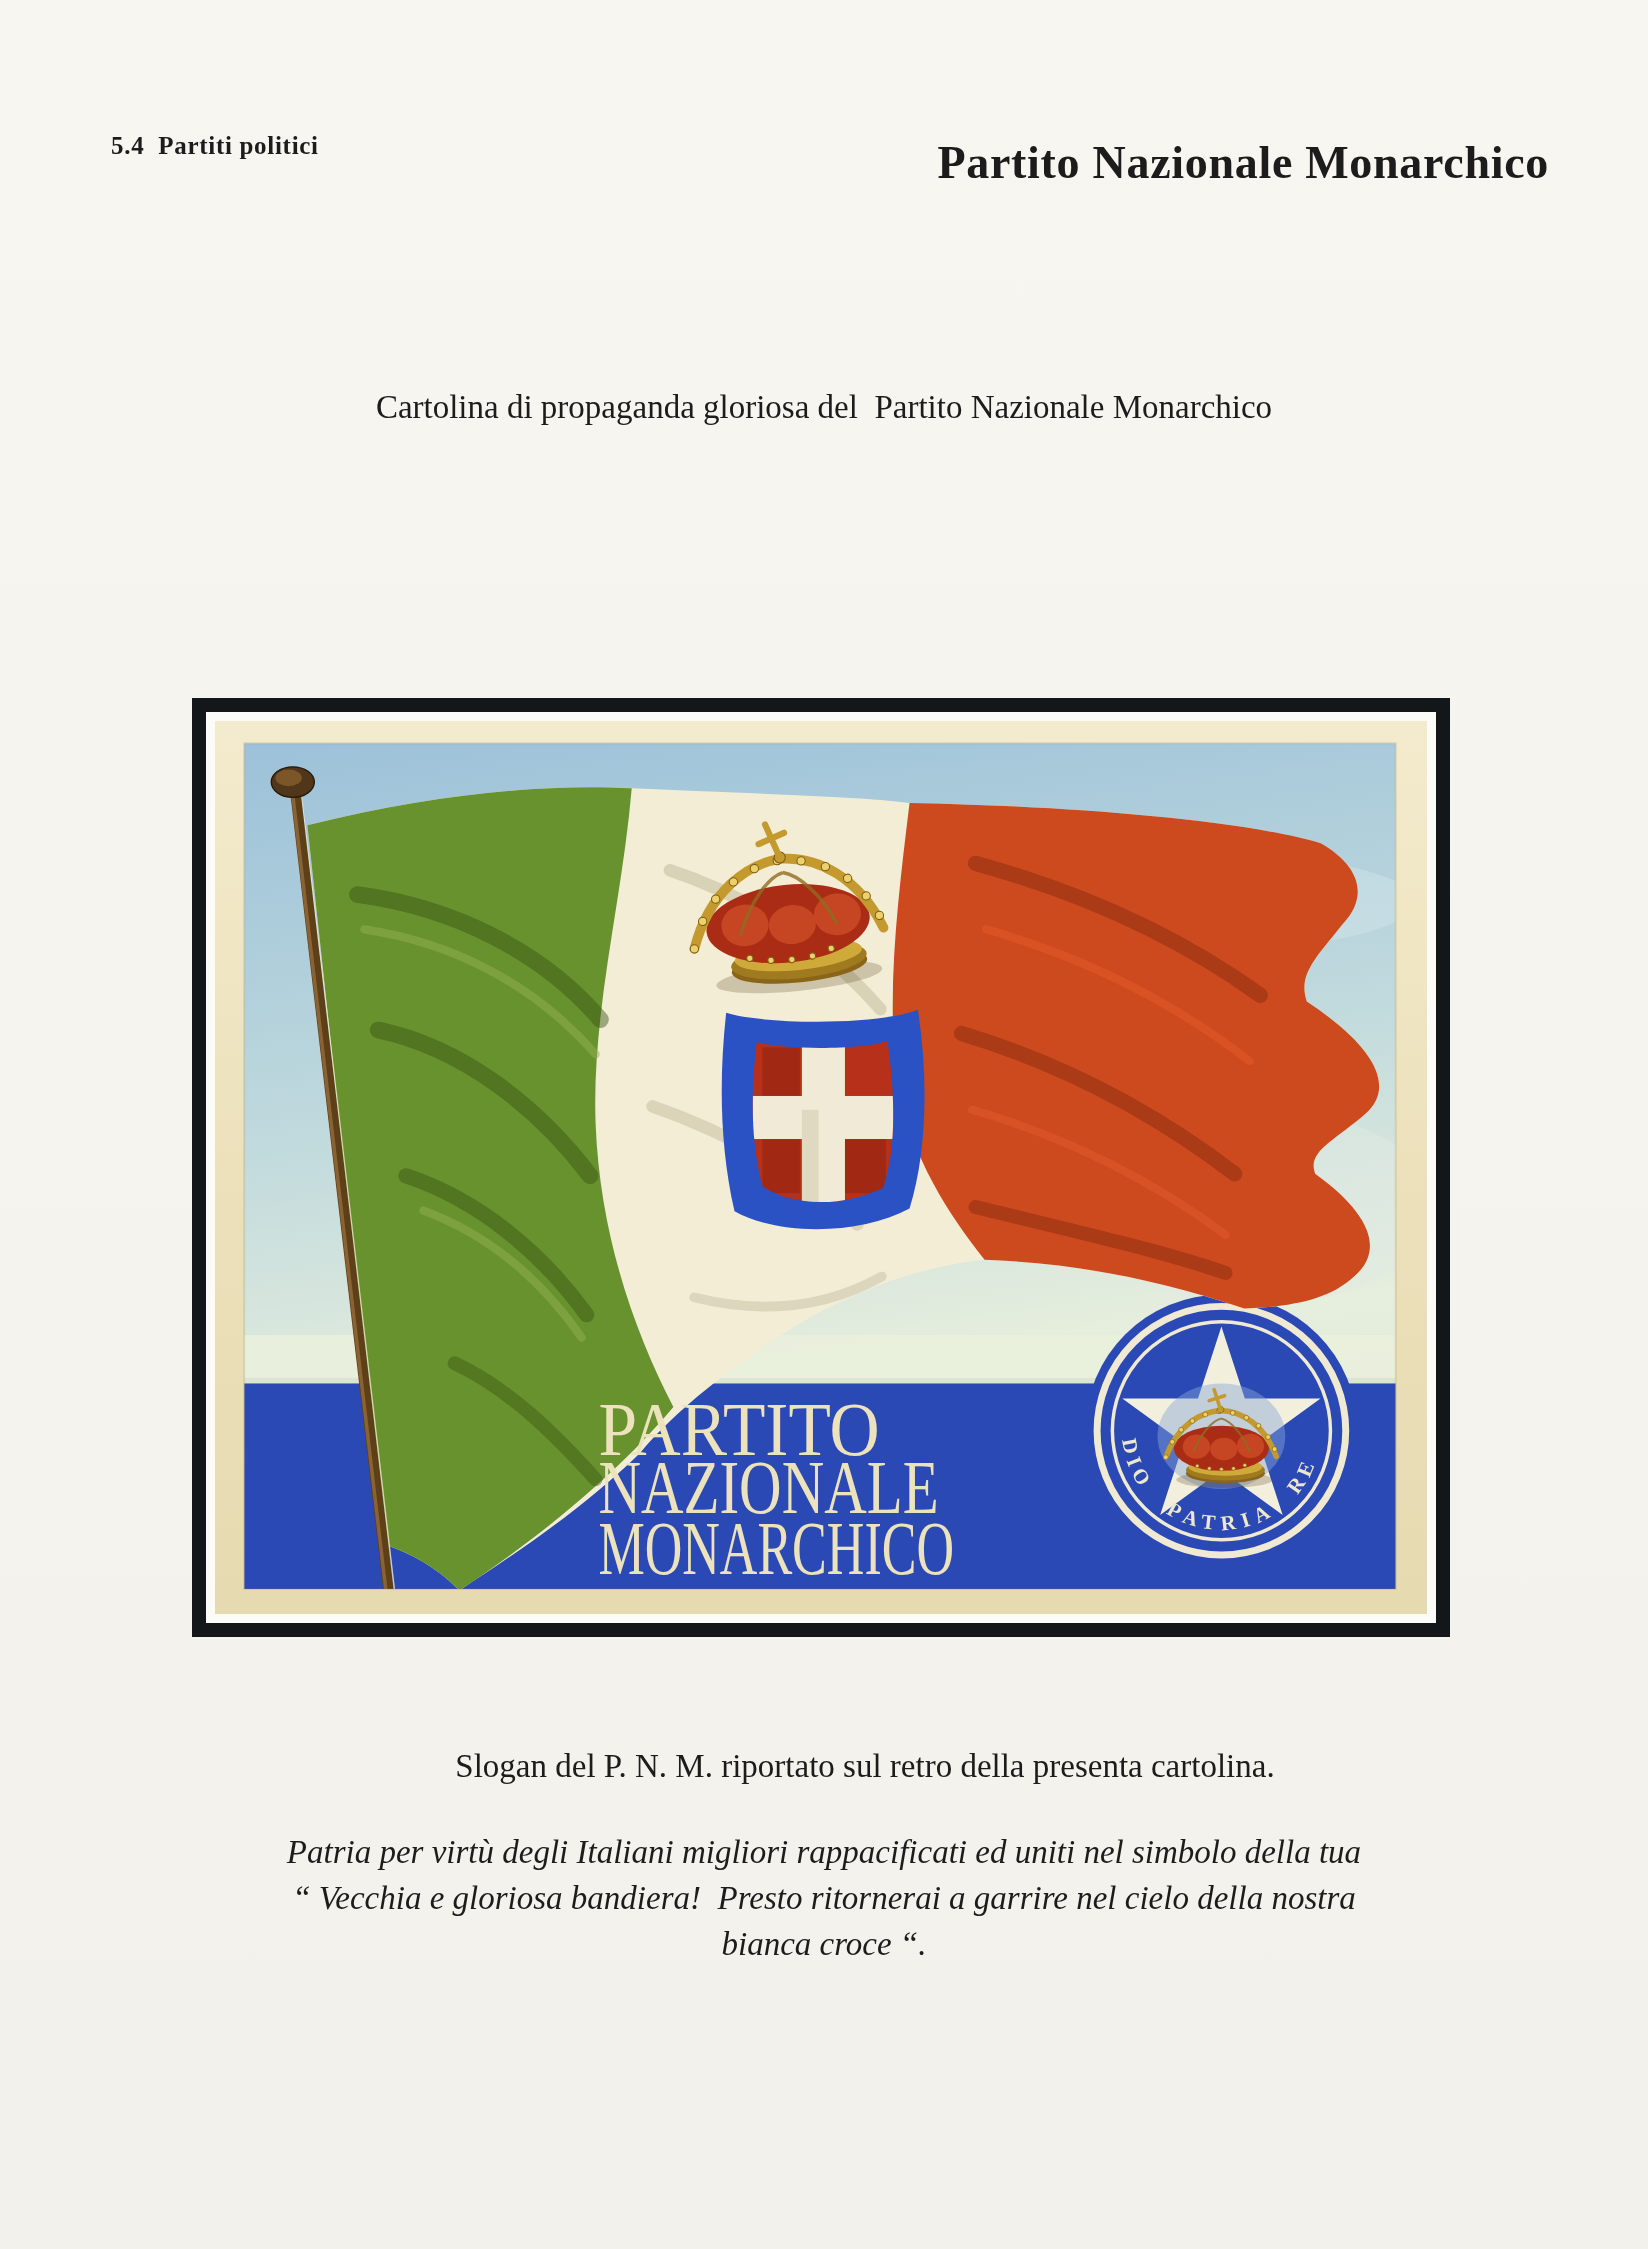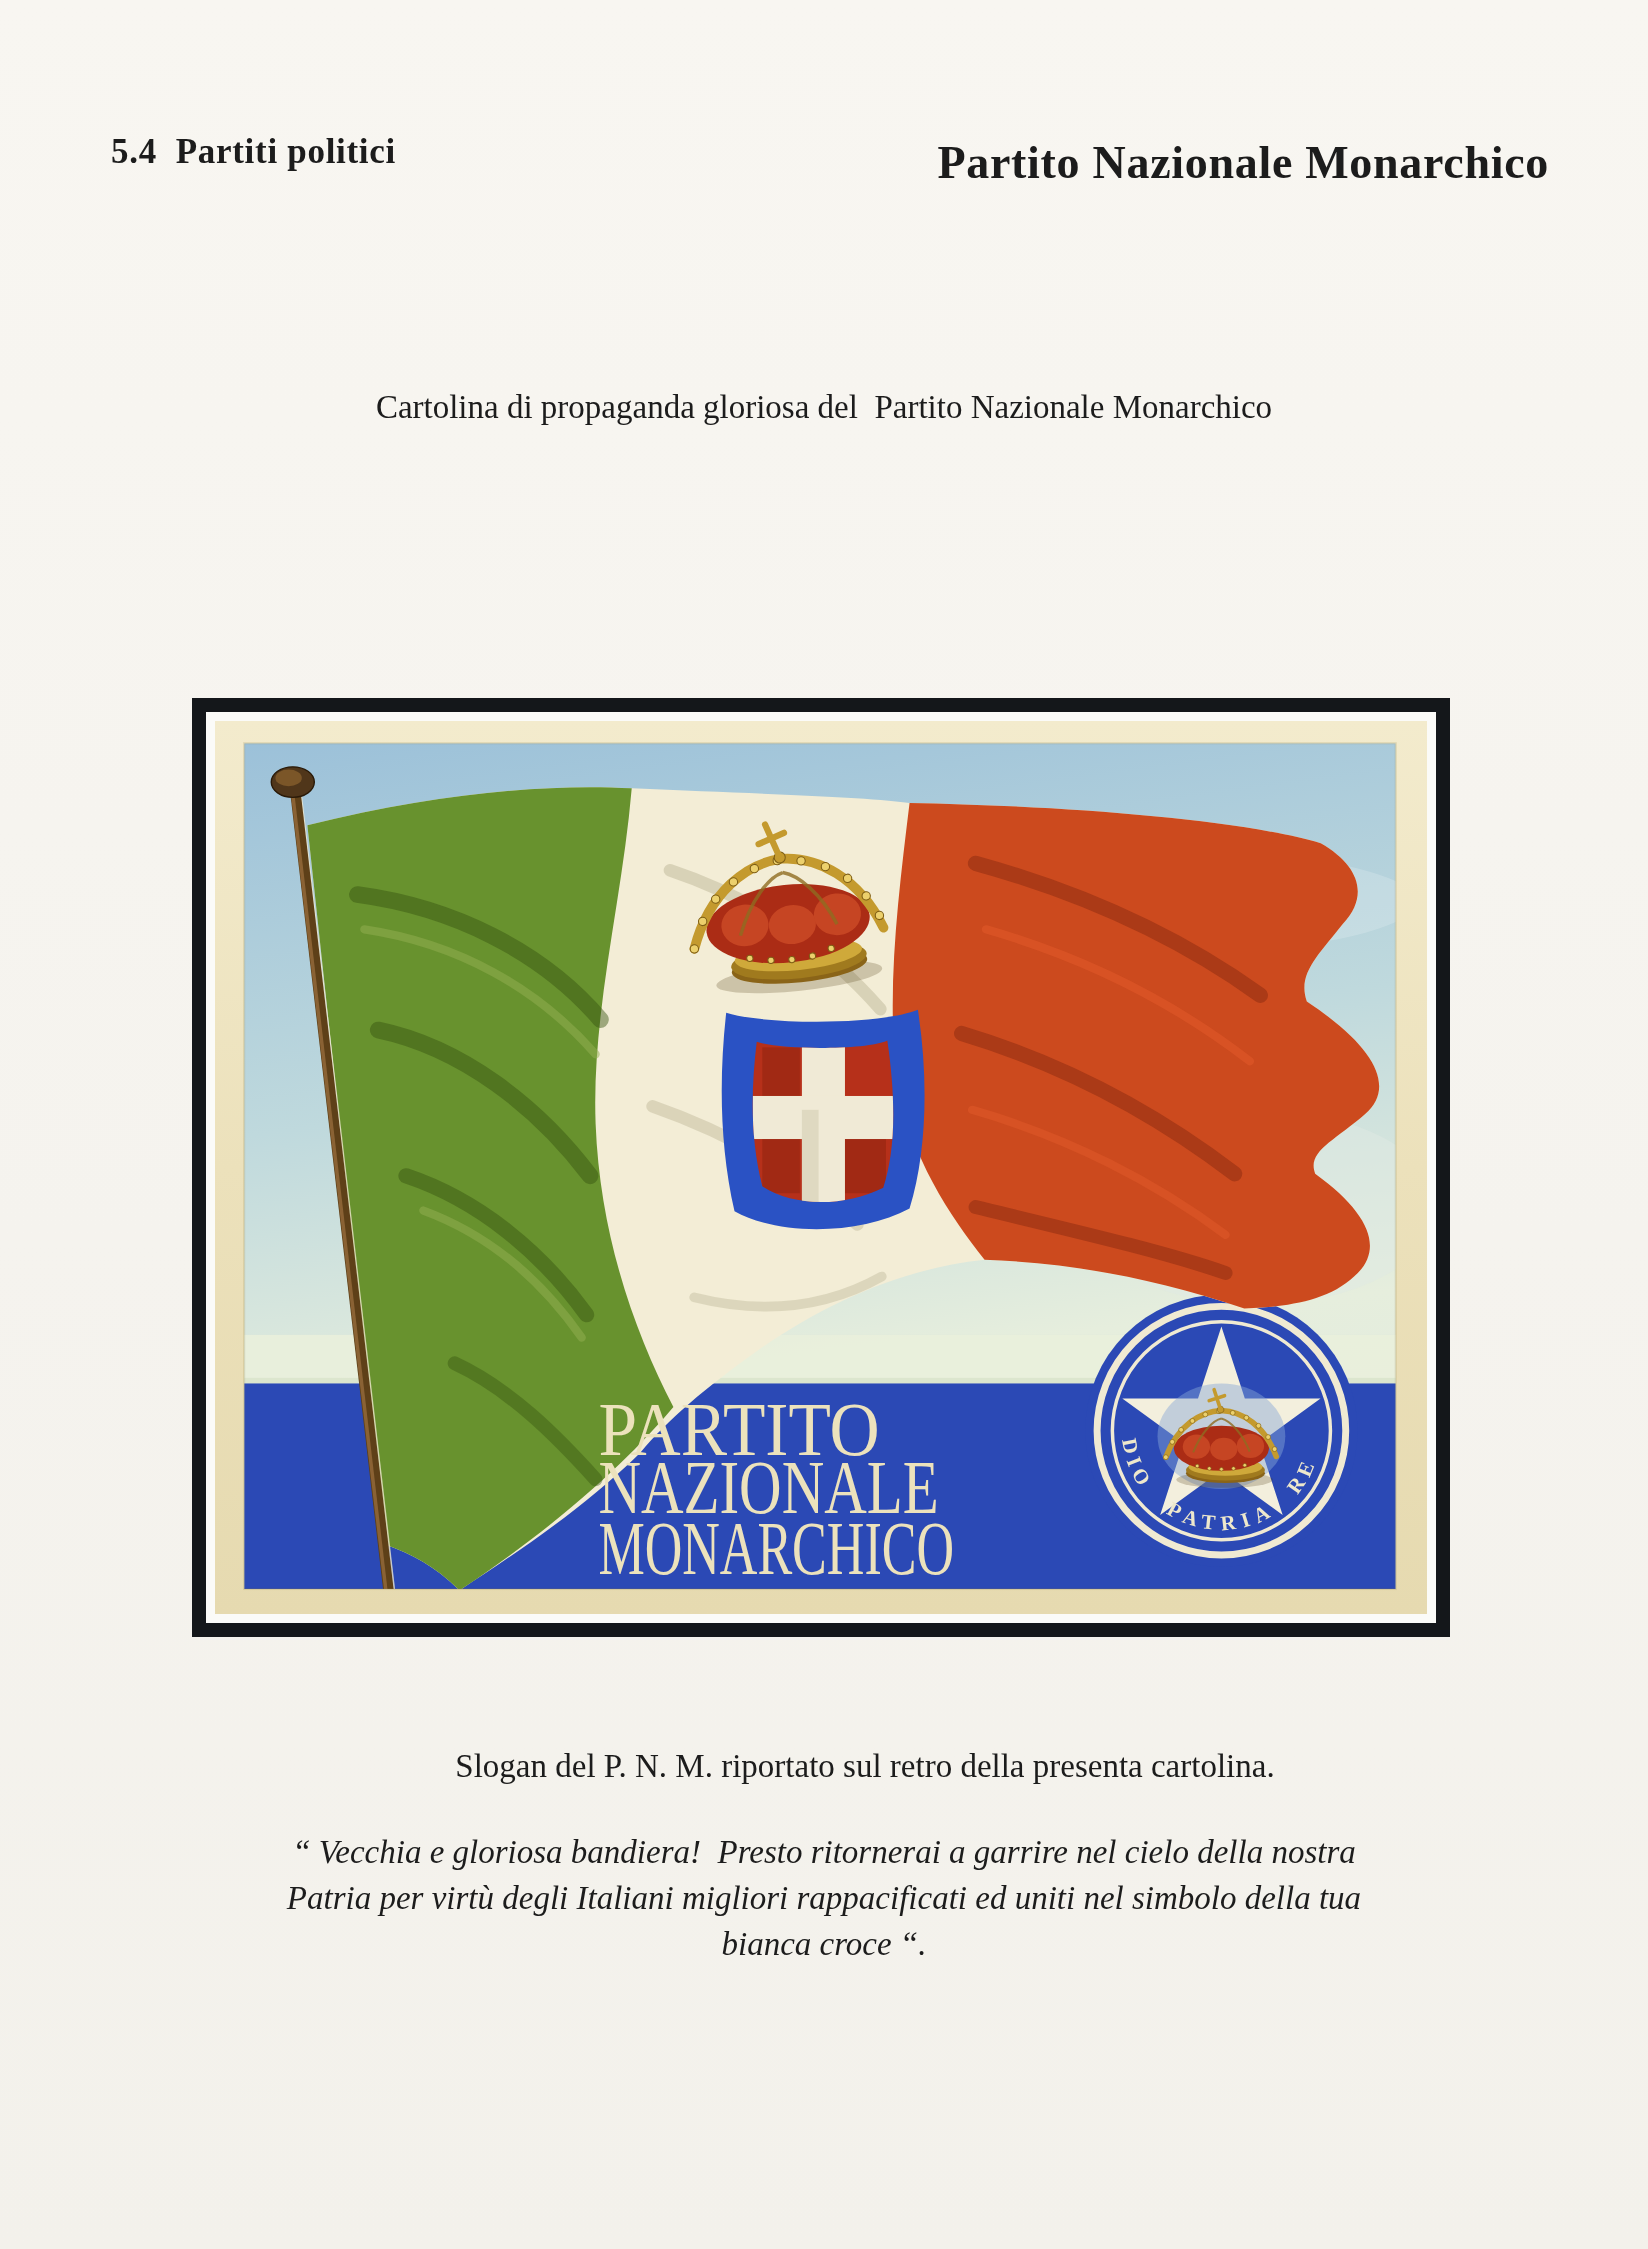--- a/index.html
+++ b/index.html
@@ -7,21 +7,21 @@
     position:relative;
     width:1648px; height:2250px;
     background:linear-gradient(180deg,#f8f6f1 0%,#f5f3ee 55%,#f3f1eb 100%);
     font-family:"Liberation Serif","DejaVu Serif",serif;
     color:#1c1c1c;
     overflow:hidden;
   }
   .pre { white-space:pre; }
   .hdr-left {
     position:absolute; left:111px; top:132px;
-    font-size:35px; font-weight:bold; letter-spacing:0.7px;
+    font-size:25px; font-weight:bold; letter-spacing:0.7px;
   }
   .hdr-right {
     position:absolute; right:99px; top:136px;
     font-size:46px; font-weight:bold; letter-spacing:0.7px;
   }
   .caption {
     position:absolute; left:0; top:389px; width:100%;
     text-align:center; font-size:33px;
   }
   .frame {
@@ -223,19 +223,19 @@
         </g>
       </g>
 
       <rect x="42" y="32" width="1658" height="1218" fill="none" stroke="rgba(140,120,60,0.18)" stroke-width="3"></rect>
     </svg>
   </div>
 
   <div class="slogan">Slogan del P. N. M. riportato sul retro della presenta cartolina.</div>
 
   <div class="quote">
+    <div class="pre">Patria per virtù degli Italiani migliori rappacificati ed uniti nel simbolo della tua</div>
     <div class="pre">“ Vecchia e gloriosa bandiera!  Presto ritornerai a garrire nel cielo della nostra</div>
-    <div class="pre">Patria per virtù degli Italiani migliori rappacificati ed uniti nel simbolo della tua</div>
     <div class="pre">bianca croce “.</div>
   </div>
 
 </div>
 
 
 </body></html>

